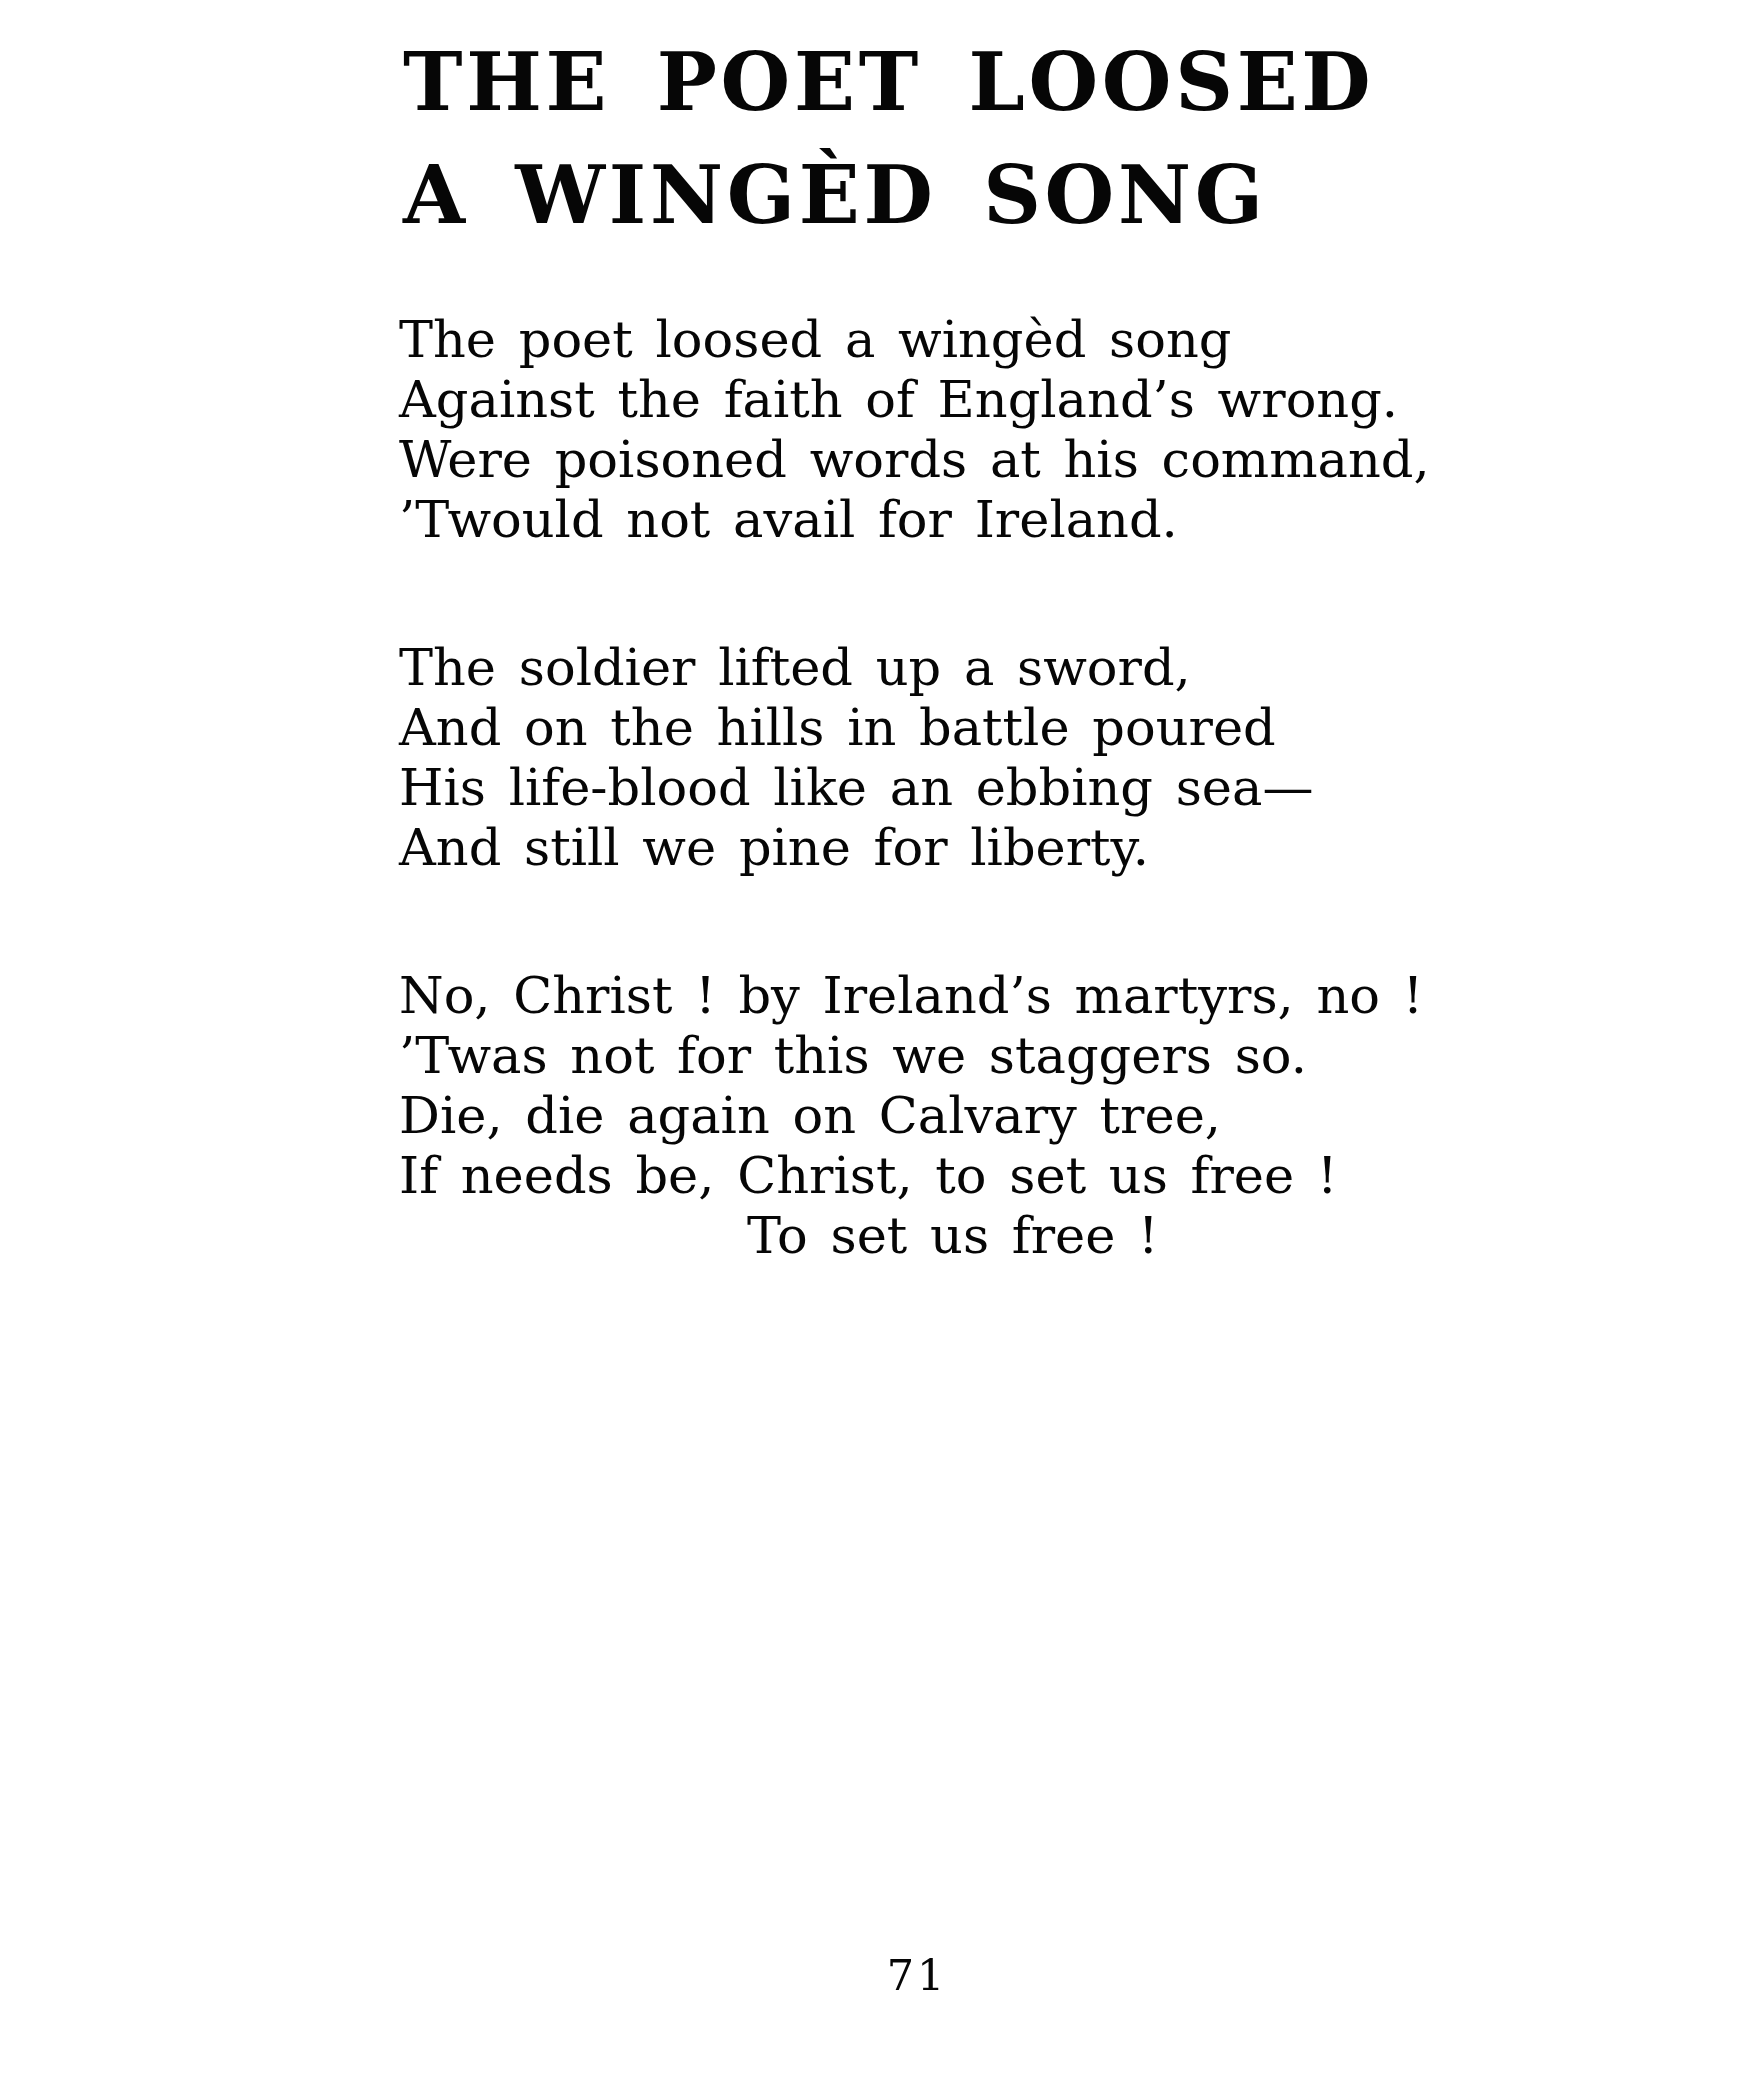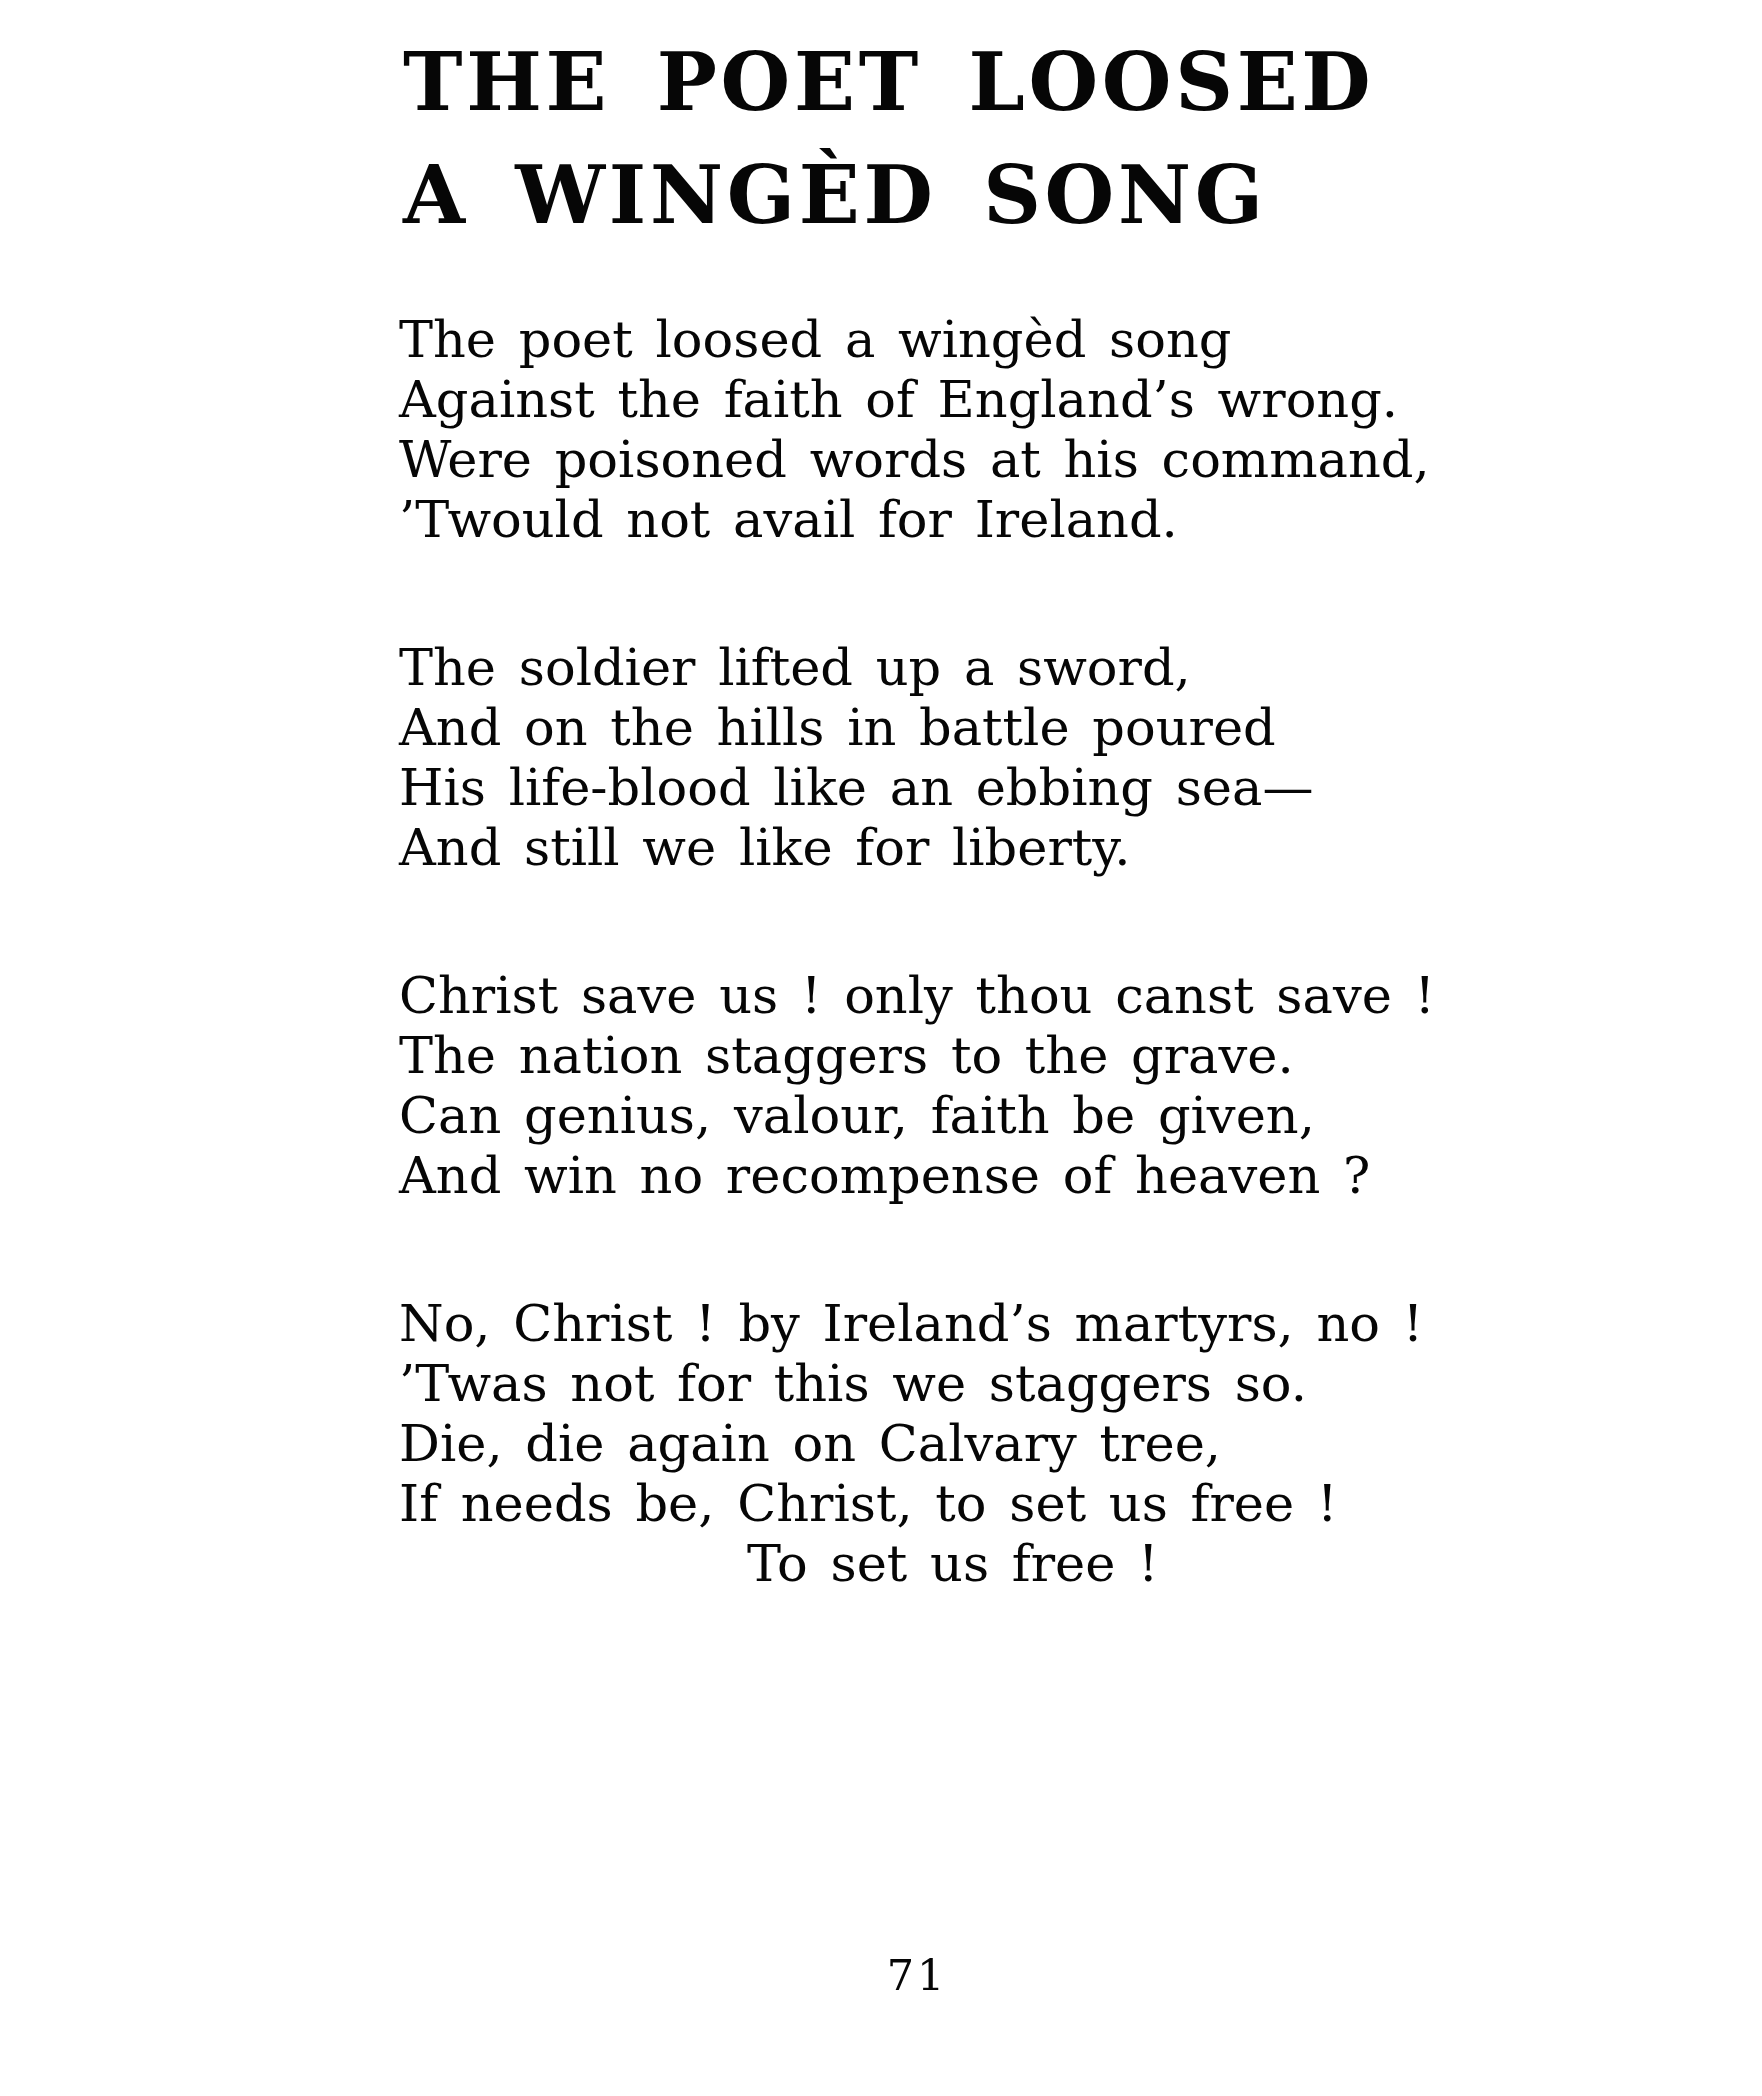--- a/index.html
+++ b/index.html
@@ -75,30 +75,24 @@
       <p>The poet loosed a wingèd song</p>
       <p>Against the faith of England’s wrong.</p>
       <p>Were poisoned words at his command,</p>
       <p>’Twould not avail for Ireland.</p>
     </div>
 
     <div class="stanza">
       <p>The soldier lifted up a sword,</p>
       <p>And on the hills in battle poured</p>
       <p>His life-blood like an ebbing sea—</p>
-      <p>And still we like for liberty.</p>
+      <p>And still we pine for liberty.</p>
     </div>
 
 
-    <div class="stanza">
-      <p>Christ save us ! only thou canst save !</p>
-      <p>The nation staggers to the grave.</p>
-      <p>Can genius, valour, faith be given,</p>
-      <p>And win no recompense of heaven ?</p>
-    </div>
 
     <div class="stanza">
       <p>No, Christ ! by Ireland’s martyrs, no !</p>
       <p>’Twas not for this we staggers so.</p>
       <p>Die, die again on Calvary tree,</p>
       <p>If needs be, Christ, to set us free !</p>
       <p class="indent">To set us free !</p>
     </div>
 
   </div>

